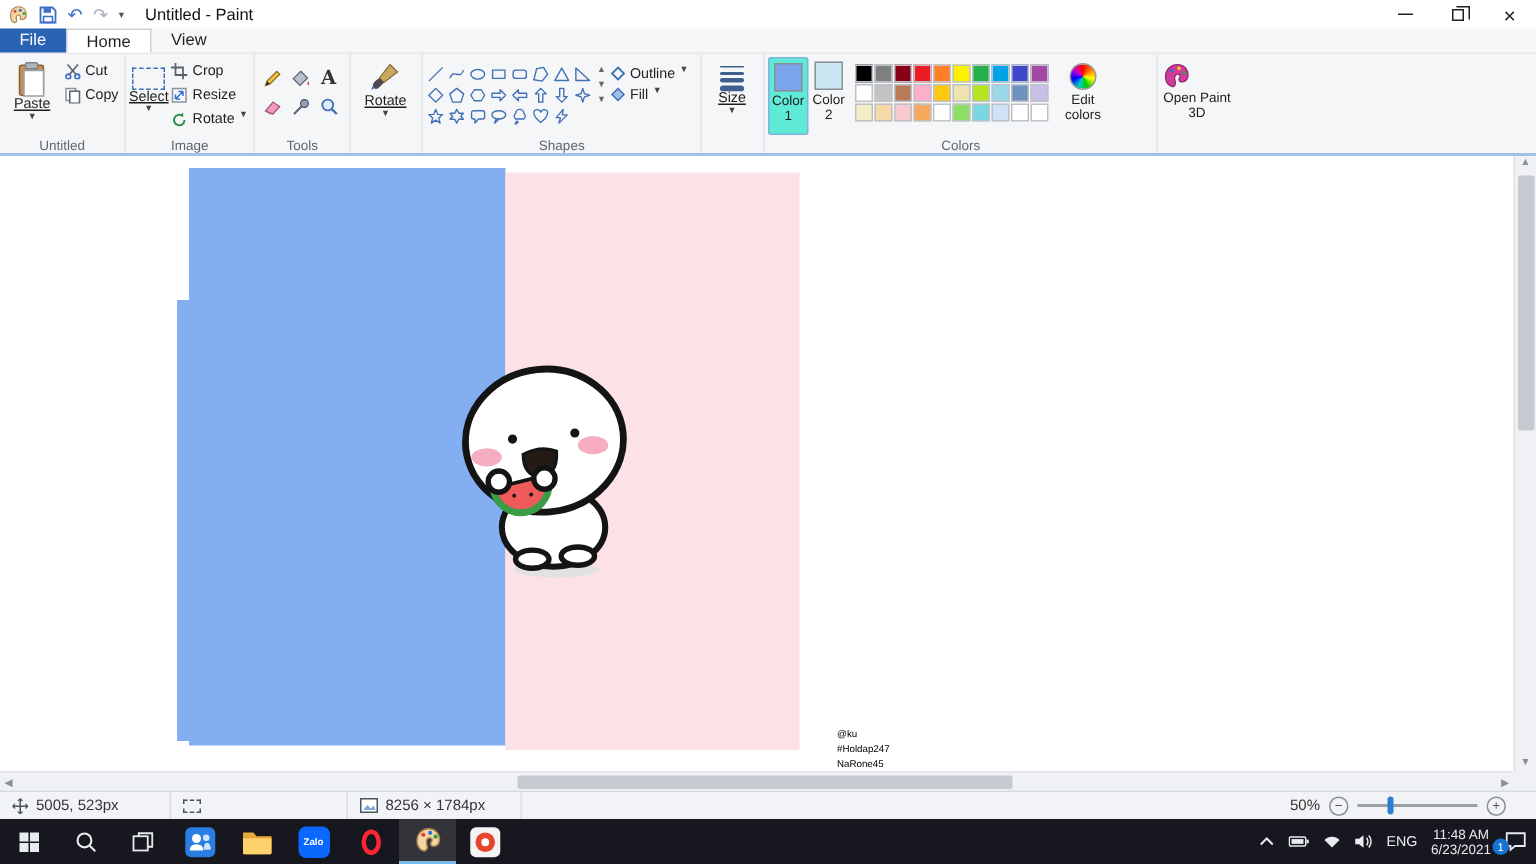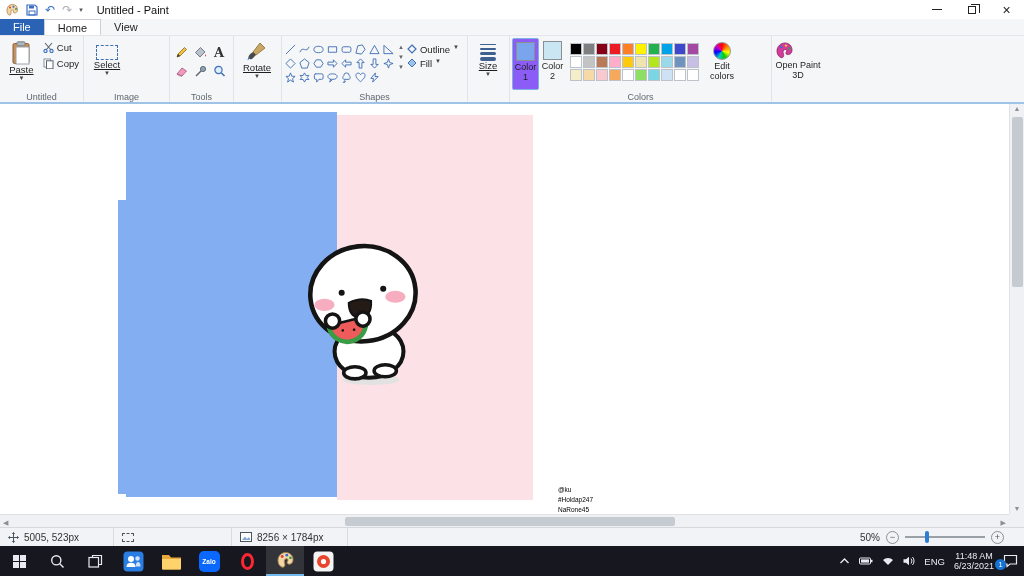--- a/index.html
+++ b/index.html
@@ -38,21 +38,21 @@
   .smallbtn { display:flex; align-items:flex-start; gap:3px; font-size:9.5px; height:14px; padding:0 2px; color:#1e1e1e; }
   .tools-grid { display:grid; grid-template-columns:repeat(3,18px); grid-template-rows:18px 18px; gap:1px; padding-top:5px; }
   .toolcell { display:flex; align-items:center; justify-content:center; }
   .shapes-wrap { display:flex; gap:3px; }
   #shapes-grid { display:grid; grid-template-columns:repeat(8,13px); grid-auto-rows:13px; gap:1px; padding-top:5px; }
   .shape-cell { display:flex; align-items:center; justify-content:center; }
   .shape-scroll { display:flex; flex-direction:column; justify-content:flex-start; padding-top:6px; gap:4px; font-size:6px; color:#666; }
   .of-col { display:flex; flex-direction:column; gap:3px; padding-top:6px; }
   .of-btn { display:flex; gap:3px; font-size:9.5px; color:#1e1e1e; }
   .colorbtn { width:27px; display:flex; flex-direction:column; align-items:center; padding-top:3px; font-size:9px; text-align:center; line-height:9.5px; }
-  .colorbtn.selected { background:#8b5cf6; border:1px solid #7fb2e0; border-radius:2px; }
+  .colorbtn.selected { background:#5eead4; border:1px solid #7fb2e0; border-radius:2px; }
   .swatch { width:19px; height:19px; border:1px solid #8a8f96; margin-bottom:2px; }
   #palette { display:grid; grid-template-columns:repeat(10,12px); grid-auto-rows:12px; gap:1px; margin:5px 4px 0 4px; }
   .pcell { width:12px; height:12px; border:1px solid #bdc1c8; background:#fff; }
   .editbtn { width:38px; display:flex; flex-direction:column; align-items:center; padding-top:4px; font-size:9px; line-height:9.5px; text-align:center; }
   .rainbow { width:18px; height:18px; border-radius:50%; margin-bottom:2px;
     background:conic-gradient(#f00,#ff8000,#ff0,#0c0,#0cc,#00f,#c0c,#f00); border:1px solid #999; }
   .p3dbtn { width:48px; display:flex; flex-direction:column; align-items:flex-start; padding-top:3px; font-size:9px; line-height:9.5px; text-align:center; }
 
   
   .canvas-area { position:absolute; top:104px; left:0; width:1009px; height:410px; background:#fff; overflow:hidden; }
@@ -167,20 +167,43 @@
       </div>
     </div>
     <div class="rgroup-label">Untitled</div>
   </div>
 
   <div class="rgroup" style="width:86px">
     <div class="bigbtn">
       <div style="width:22px;height:15px;border:1.4px dashed #3f6fb5;margin-top:4px"></div>
       <span class="cap">Select</span>
       <span class="dd">▼</span>
+    </div>
+    <div class="smallcol">
+      <div class="smallbtn">
+        <svg width="11" height="11" viewBox="0 0 11 11">
+            <path d="M3 0 V8 H11 M0 3 H8 V11" fill="none" stroke="#5a6470" stroke-width="1.2"></path>
+          </svg>
+        <span>Crop</span>
+      </div>
+      <div class="smallbtn">
+        <svg width="11" height="11" viewBox="0 0 11 11">
+            <rect x="1" y="1" width="9" height="9" fill="none" stroke="#8a93a0"></rect>
+            <path d="M3 8 L8 3 M8 3 h-3 M8 3 v3 M3 8 h3 M3 8 v-3" stroke="#2f6fd0" stroke-width="1"></path>
+          </svg>
+        <span>Resize</span>
+      </div>
+      <div class="smallbtn">
+        <svg width="11" height="11" viewBox="0 0 11 11">
+            <path d="M9 6 a3.5 3.5 0 1 1 -1.2 -2.6" fill="none" stroke="#2f8f4e" stroke-width="1.3"></path>
+            <path d="M8 1 L8.2 3.8 L5.6 3.2 Z" fill="#2f8f4e"></path>
+          </svg>
+        <span>Rotate</span>
+        <span class="dd">▼</span>
+      </div>
     </div>
     <div class="rgroup-label">Image</div>
   </div>
 
   <div class="rgroup" style="width:64px">
     <div class="tools-grid">
       <div class="toolcell">
         <svg width="13" height="13" viewBox="0 0 13 13">
             <path d="M2 11 L3 8 L9.5 1.5 L11.5 3.5 L5 10 Z" fill="#f0c040" stroke="#8a6a20" stroke-width="0.8"></path>
             <path d="M2 11 L3 8 L5 10 Z" fill="#333"></path>

